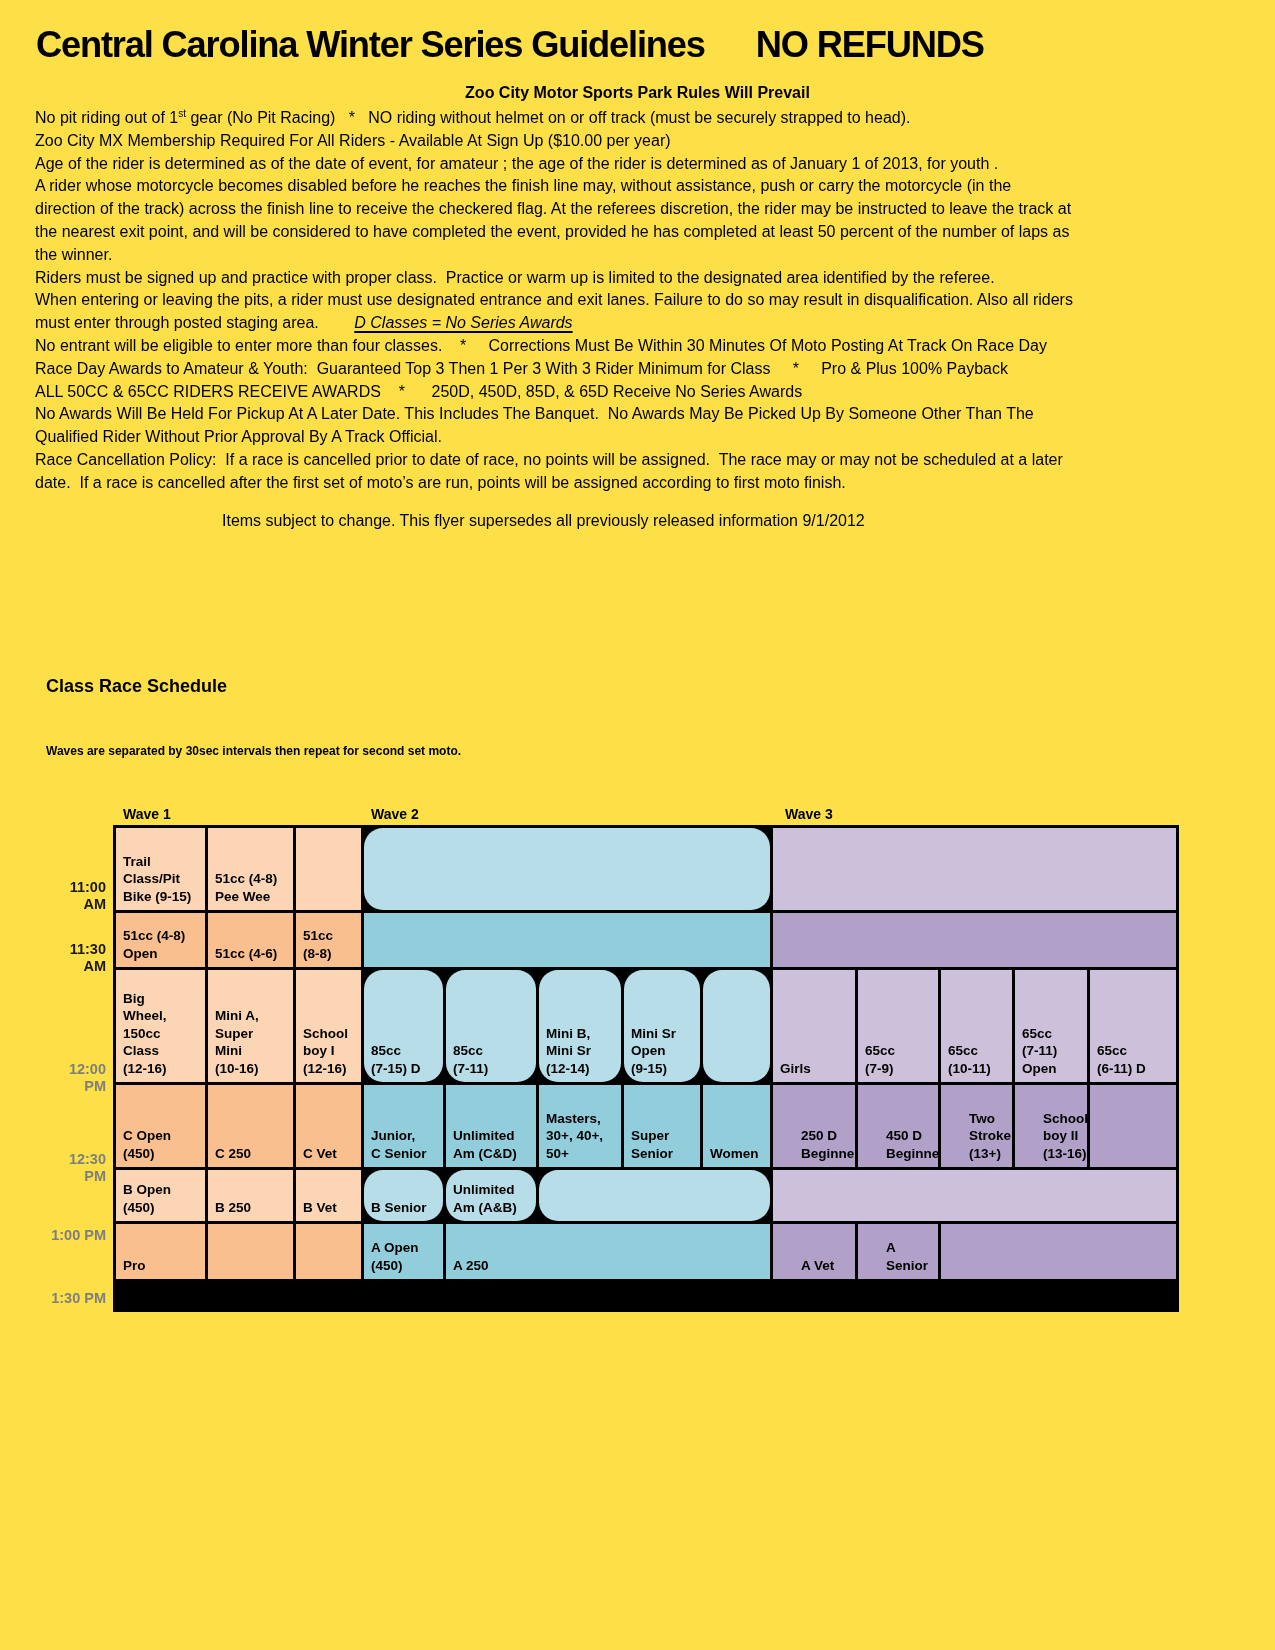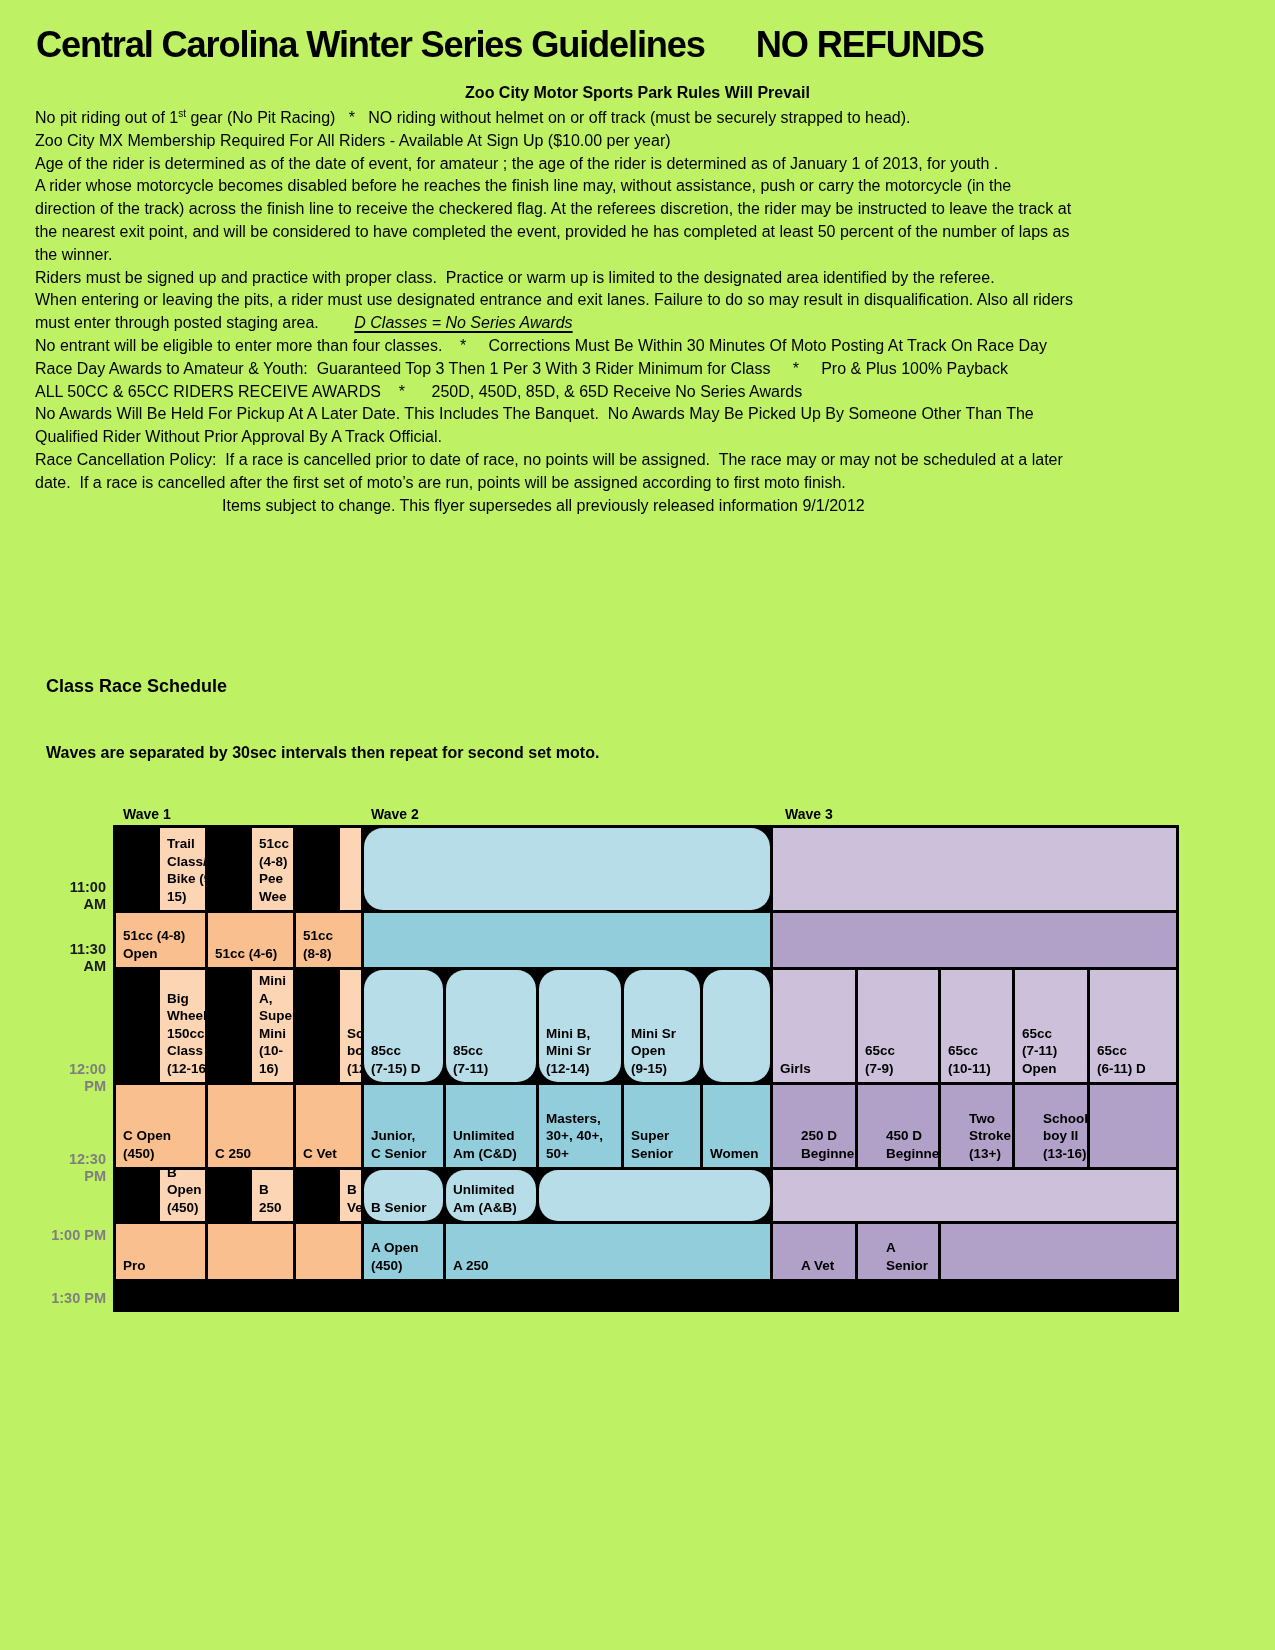--- a/index.html
+++ b/index.html
@@ -1,35 +1,35 @@
 <!DOCTYPE html>
 <html><head>
 <meta charset="utf-8">
 <style>
   html,body{margin:0;padding:0;background:#fff;}
-  .page{position:relative;width:1275px;height:1650px;background:#bef264;overflow:hidden;
+  .page{position:relative;width:1275px;height:1650px;background:#fde047;overflow:hidden;
         font-family:"Liberation Sans","DejaVu Sans",sans-serif;color:#000;}
 
   
   .title-row{position:absolute;top:24px;left:36px;display:flex;gap:52px;align-items:baseline;
              font-weight:800;font-size:37px;letter-spacing:-1.2px;white-space:nowrap;
              transform:scaleX(0.98);transform-origin:left;}
 
   
   .subtitle{position:absolute;top:84px;left:35px;width:1205px;text-align:center;
             font-weight:700;font-size:16px;}
   .rules{position:absolute;top:107px;left:35px;width:1212px;font-weight:400;font-size:16px;}
   .rline{line-height:22.8px;white-space:pre-wrap;}
   .rline sup{font-size:10px;line-height:0;}
   .dclasses{font-style:italic;text-decoration:underline;text-decoration-thickness:2px;text-underline-offset:3px;}
-  .footer-line{padding-left:187px;}
+  .footer-line{padding-left:187px;margin-top:15px;}
 
   
   .sched-label{position:absolute;top:676px;left:46px;font-weight:700;font-size:18px;}
-  .sched-note{position:absolute;top:744px;left:46px;font-weight:700;font-size:16px;}
+  .sched-note{position:absolute;top:744px;left:46px;font-weight:700;font-size:12px;}
 
   
   .sched-wrap{position:absolute;top:799px;left:45px;}
   .wave-row{position:relative;height:26px;margin-left:68px;font-weight:700;font-size:14px;}
   .wave-row span{position:absolute;bottom:3px;}
   .w1{left:10px;} .w2{left:258px;} .w3{left:672px;}
 
   .table-flex{display:flex;}
   .time-col{width:68px;display:flex;flex-direction:column;font-weight:700;font-size:14.5px;
             line-height:17px;text-align:right;}
@@ -37,21 +37,21 @@
          padding:0 7px 5px 0;white-space:pre-line;}
   .tslot.am{color:#1a1a1a;}
   .tslot.pm{color:#7f7f7f;}
   .ts1{height:88px;} .ts2{height:57px;} .ts3{height:115px;} .ts4{height:85px;} .ts5{height:54px;} .ts6{height:58px;}
 
   .sgrid{display:grid;background:#000;border:3px solid #000;gap:3px;
          grid-template-columns:89px 85px 65px 79px 90px 82px 76px 67px 82px 80px 71px 72px 86px;
          grid-template-rows:82px 54px 112px 82px 51px 55px;}
   .cell{display:flex;align-items:flex-end;padding:4px 3px 5px 7px;
         font-weight:700;font-size:13.5px;line-height:17.5px;white-space:pre-line;}
-  .lo{background:#FCD5B4;margin-left:44px;}  
+  .lo{background:#FCD5B4;}  
   .do{background:#FABF8F;}  
   .lb{background:#B7DEE8;border-radius:19px;}  
   .dt{background:#92CDDC;}  
   .lp{background:#CCC0DA;}  
   .dp{background:#B1A0C7;padding-left:28px;}  
 </style>
 </head>
 <body>
 
 <div class="page">

